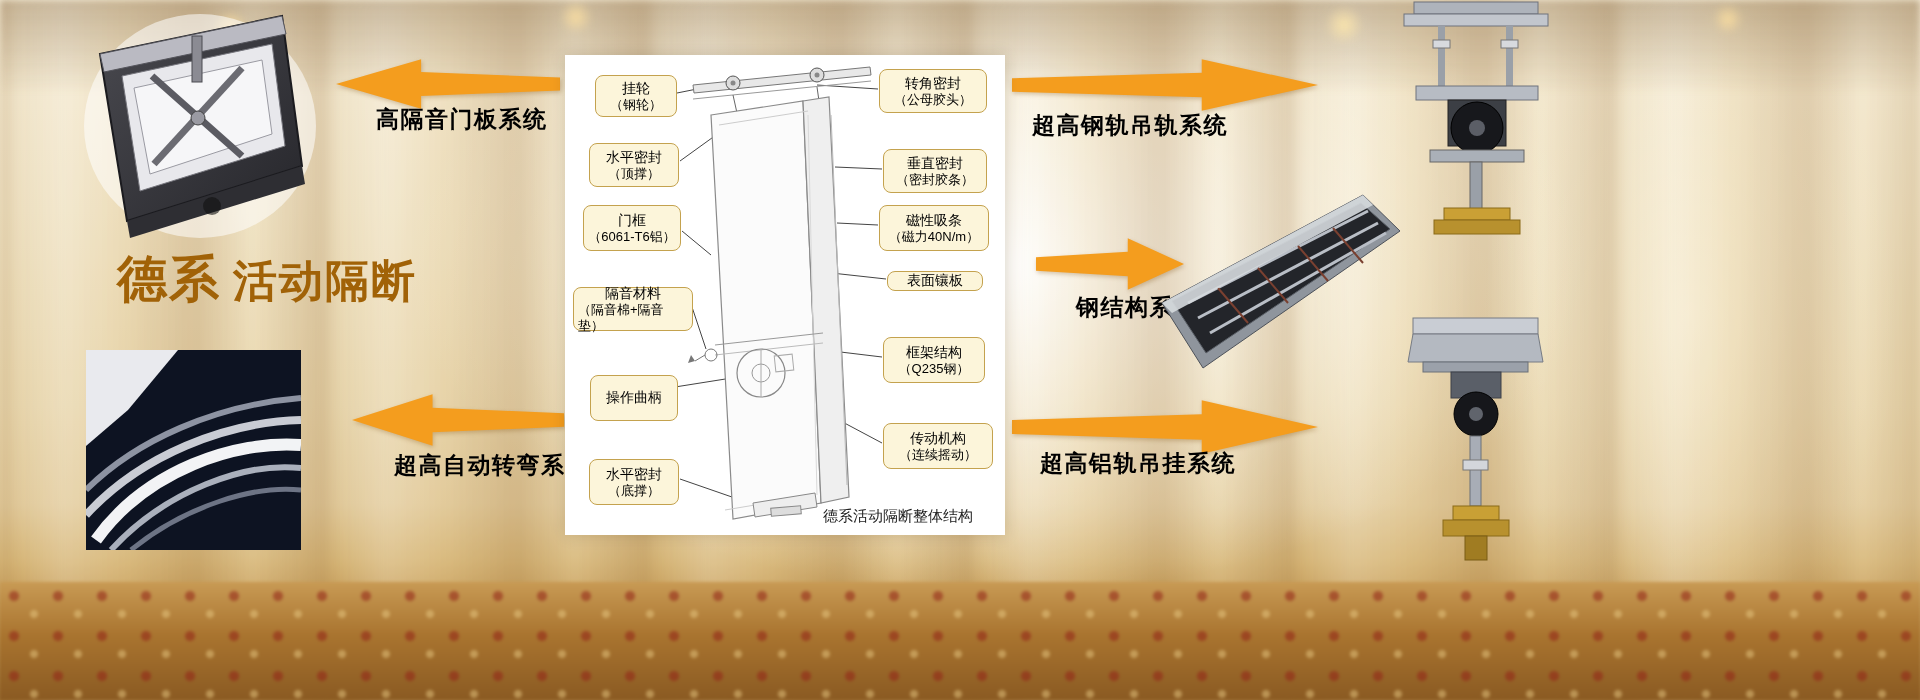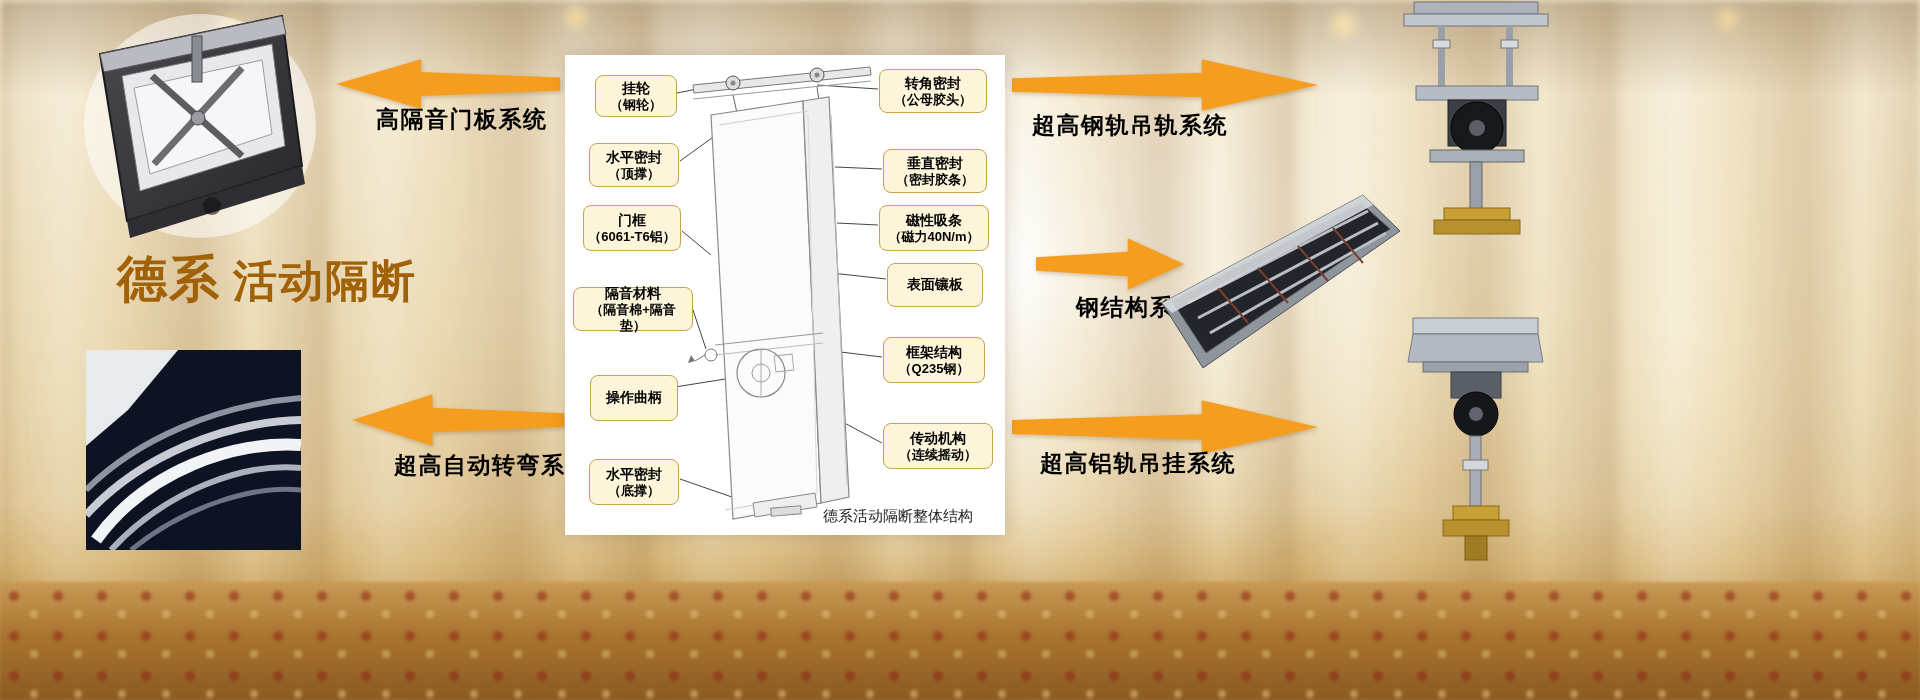--- a/index.html
+++ b/index.html
@@ -53,21 +53,21 @@
   .arrow svg { width:100%; height:100%; display:block; }
   .syslabel { position:absolute; font-size:23px; font-weight:700; color:#000; letter-spacing:1.5px; white-space:nowrap; }
 
   
   .panel { position:absolute; left:565px; top:55px; width:440px; height:480px; background:#ffffff;
            box-shadow:0 0 14px rgba(60,40,10,0.18); }
   .diagram-art { position:absolute; inset:0; width:100%; height:100%; }
   .callout { position:absolute; background:var(--callout-bg,#FCF5DA);
              border:1.5px solid var(--callout-border,#C4A24E); border-radius:8px;
              display:flex; flex-direction:column; align-items:center; justify-content:center;
-             text-align:center; font-size:14px; line-height:1.22; color:#000; padding:2px 4px;font-weight:bold; }
+             text-align:left; font-size:14px; line-height:1.22; color:#000; padding:2px 4px; }
   .callout .sub { font-size:13px; }
   .caption { position:absolute; left:258px; top:452px; font-size:15px; color:#222; white-space:nowrap; }
 </style>
 </head>
 <body>
 
 <div class="stage">
 
   <div class="bg-base"></div>
   <div class="bg-columns"></div>
@@ -227,21 +227,21 @@
       <span class="sub">（公母胶头）</span>
     </div>
     <div class="callout" style="left:318px; top:94px; width:104px; height:44px;">
       <span>垂直密封</span>
       <span class="sub">（密封胶条）</span>
     </div>
     <div class="callout" style="left:314px; top:150px; width:110px; height:46px;">
       <span>磁性吸条</span>
       <span class="sub">（磁力40N/m）</span>
     </div>
-    <div class="callout" style="left:322px; top:208px; width:96px; height:44px;">
+    <div class="callout" style="left:322px; top:216px; width:96px; height:20px;">
       <span>表面镶板</span>
       <span class="sub"></span>
     </div>
     <div class="callout" style="left:318px; top:282px; width:102px; height:46px;">
       <span>框架结构</span>
       <span class="sub">（Q235钢）</span>
     </div>
     <div class="callout" style="left:318px; top:368px; width:110px; height:46px;">
       <span>传动机构</span>
       <span class="sub">（连续摇动）</span>

